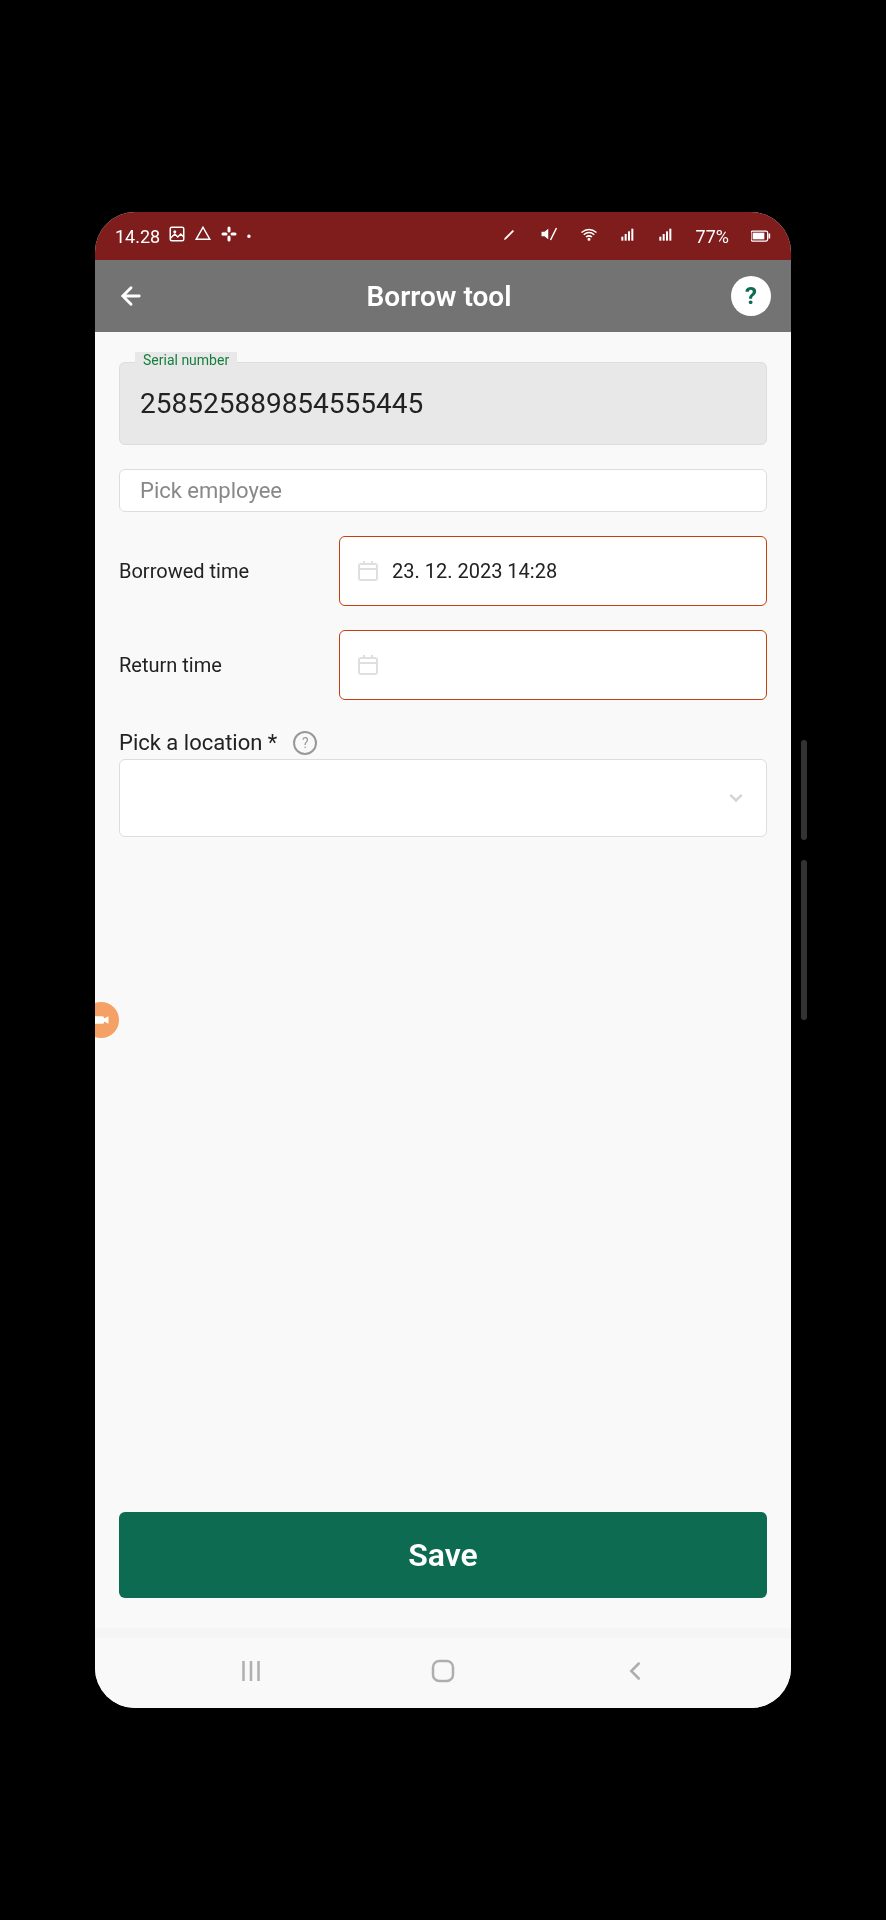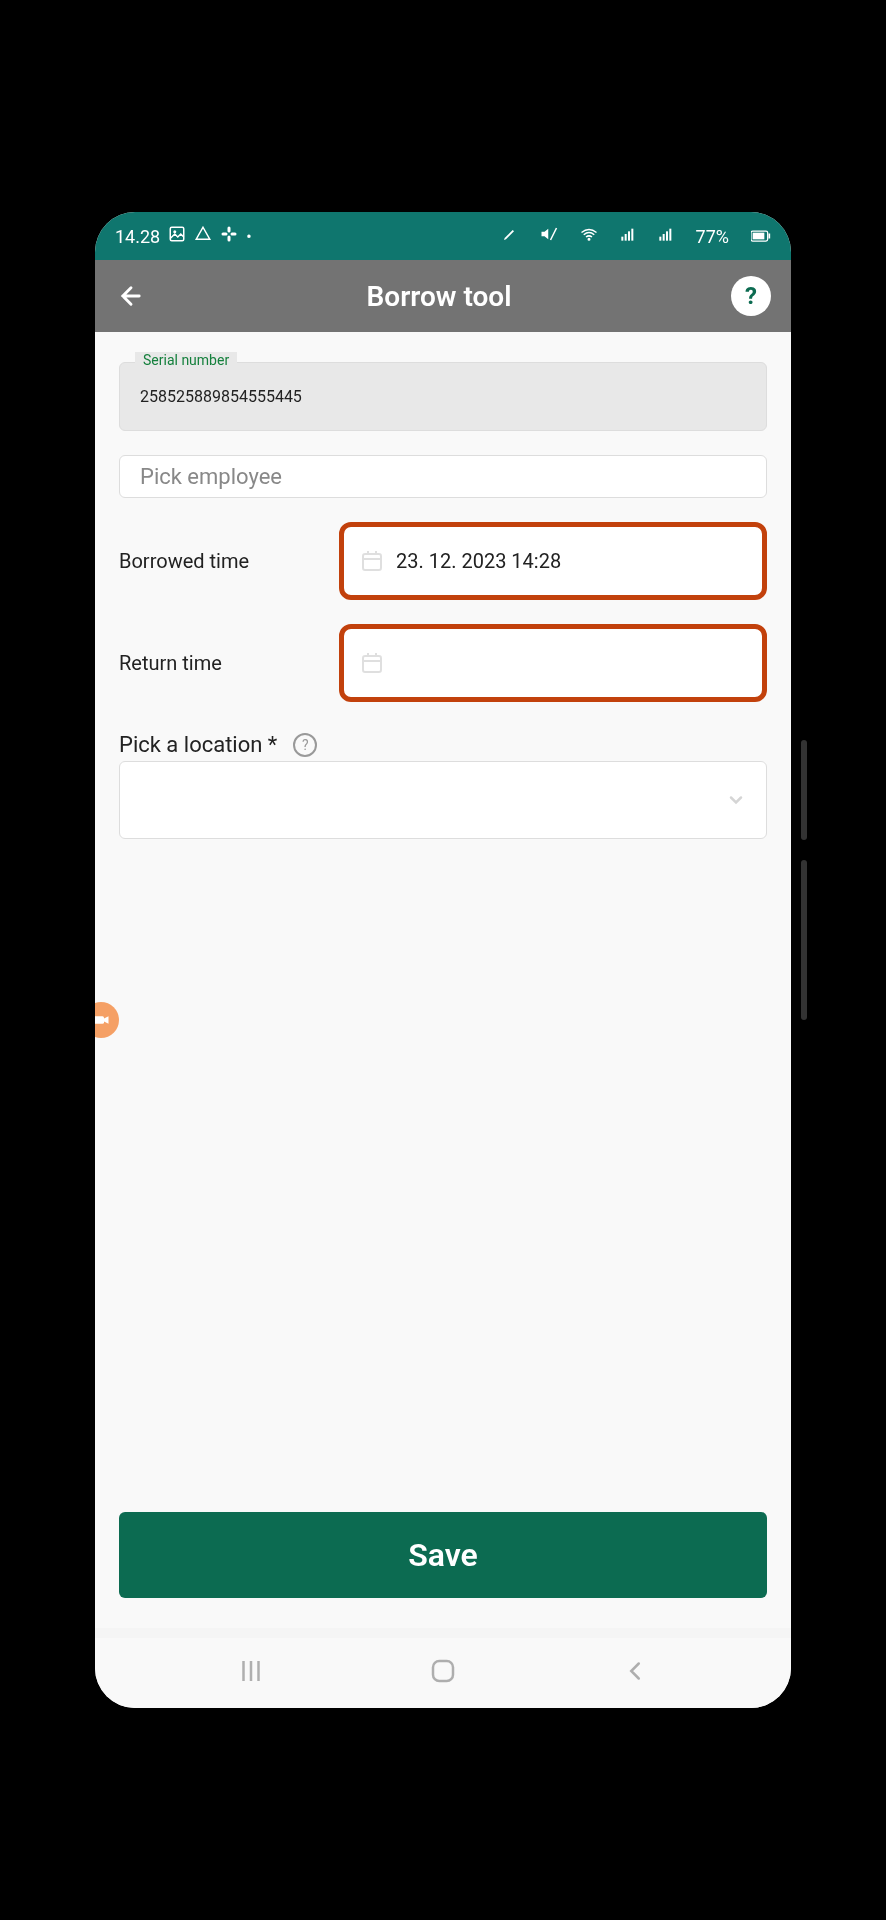--- a/index.html
+++ b/index.html
@@ -27,21 +27,21 @@
     }
     .phone-screen {
       width: 100%;
       height: 100%;
       background: #f5f5f5;
       border-radius: 40px;
       overflow: hidden;
       position: relative;
     }
     .status-bar {
-      background: #0f766e;
+      background: #7f1d1d;
       height: 48px;
       display: flex;
       align-items: center;
       justify-content: space-between;
       padding: 0 20px;
       color: #fff;
       font-size: 18px;
     }
     .status-left {
       display: flex;
@@ -113,21 +113,21 @@
       left: 16px;
       background: #e8e8e8;
       padding: 0 8px;
       font-size: 14px;
       color: #15803d;
       z-index: 1;
     }
     .field-input {
       width: 100%;
       padding: 24px 20px;
-      font-size: 16px;
+      font-size: 28px;
       border: 1px solid #ddd;
       border-radius: 6px;
       background: #e8e8e8;
       color: #222;
     }
     .field-input-white {
       width: 100%;
       padding: 8px 20px;
       font-size: 22px;
       border: 1px solid #ddd;
@@ -144,22 +144,22 @@
     .time-label {
       font-size: 20px;
       color: #222;
       flex-shrink: 0;
       width: 200px;
     }
     .time-input {
       flex: 1;
       padding: 22px 16px;
       font-size: 20px;
-      border: 5px solid #c2410c;
-      border-radius: 12px;
+      border: 1px solid #c2410c;
+      border-radius: 6px;
       background: #fff;
       color: #222;
       display: flex;
       align-items: flex-end;
       gap: 12px;
     }
     .calendar-icon {
       width: 24px;
       height: 24px;
       opacity: 0.3;

